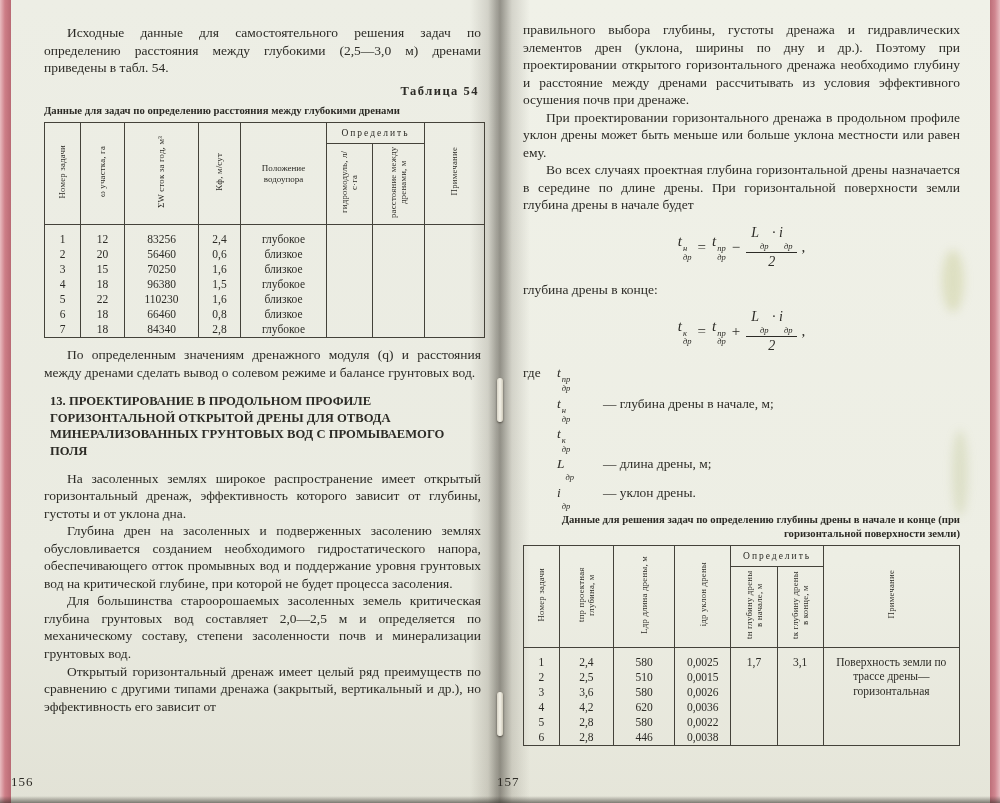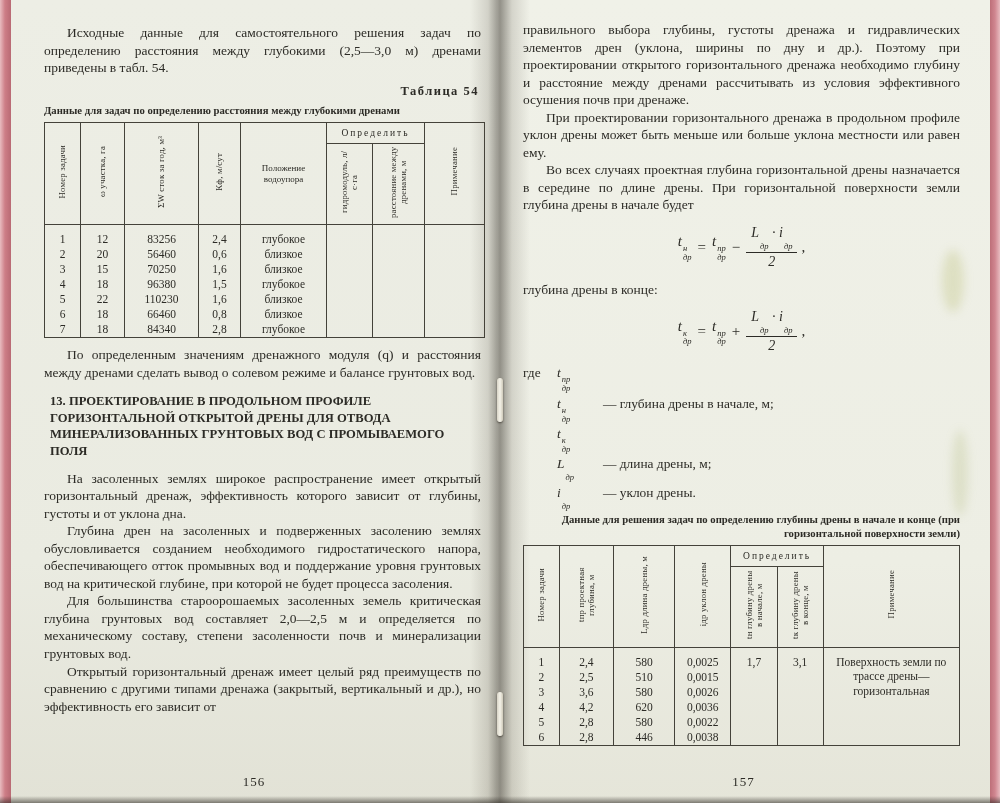--- a/index.html
+++ b/index.html
@@ -18,21 +18,21 @@
     background:linear-gradient(90deg,#d8d4c6,#f4f2e8,#cfcaba);box-shadow:0 1px 2px rgba(30,25,18,.6)}
   .stitch-mid{top:378px;height:44px}
   .stitch-low{top:692px;height:44px}
   .bottom-shade{position:absolute;left:0;right:0;bottom:0;height:7px;z-index:4;background:linear-gradient(180deg,rgba(40,36,30,0),rgba(40,36,30,.55))}
   .stain{position:absolute;border-radius:50%;filter:blur(5px);z-index:2;pointer-events:none}
   .stain-1{right:26px;top:250px;width:22px;height:62px;background:rgba(165,170,70,.22)}
   .stain-2{right:22px;top:430px;width:16px;height:86px;background:rgba(150,160,70,.18)}
 
   .para{font-size:13.5px;line-height:1.3;text-align:justify;margin:0}
   .indent{text-indent:1.7em}
-  .pagenum{position:absolute;bottom:13px;left:0;right:0;text-align:center;font-size:13px;letter-spacing:1px}
+  .pagenum{position:absolute;bottom:13px;left:0;right:0;font-size:13px;letter-spacing:1px}
   .heading{font-size:12.6px;font-weight:bold;text-align:left;line-height:1.32;margin:12px 6px 10px}
   .tbl-caption{text-align:right;font-size:12.5px;font-weight:bold;letter-spacing:1.5px;margin:7px 2px 5px}
   .tbl-title{font-size:10.7px;font-weight:bold;line-height:1.25;margin:0 0 5px}
   .tt-left{text-align:left}
   .tt-center{text-align:right}
 
   table.data{width:100%;border-collapse:collapse;table-layout:fixed;border:1px solid #44423a;border-top:1.5px solid #44423a;margin-bottom:8px}
   table.data th{border:1px solid #44423a;font-weight:normal;padding:2px}
   table.data td{border-left:1px solid #44423a;border-right:1px solid #44423a;border-top:none;border-bottom:none;
     font-size:11.5px;text-align:center;padding:0 2px;height:15px;line-height:1.25}

